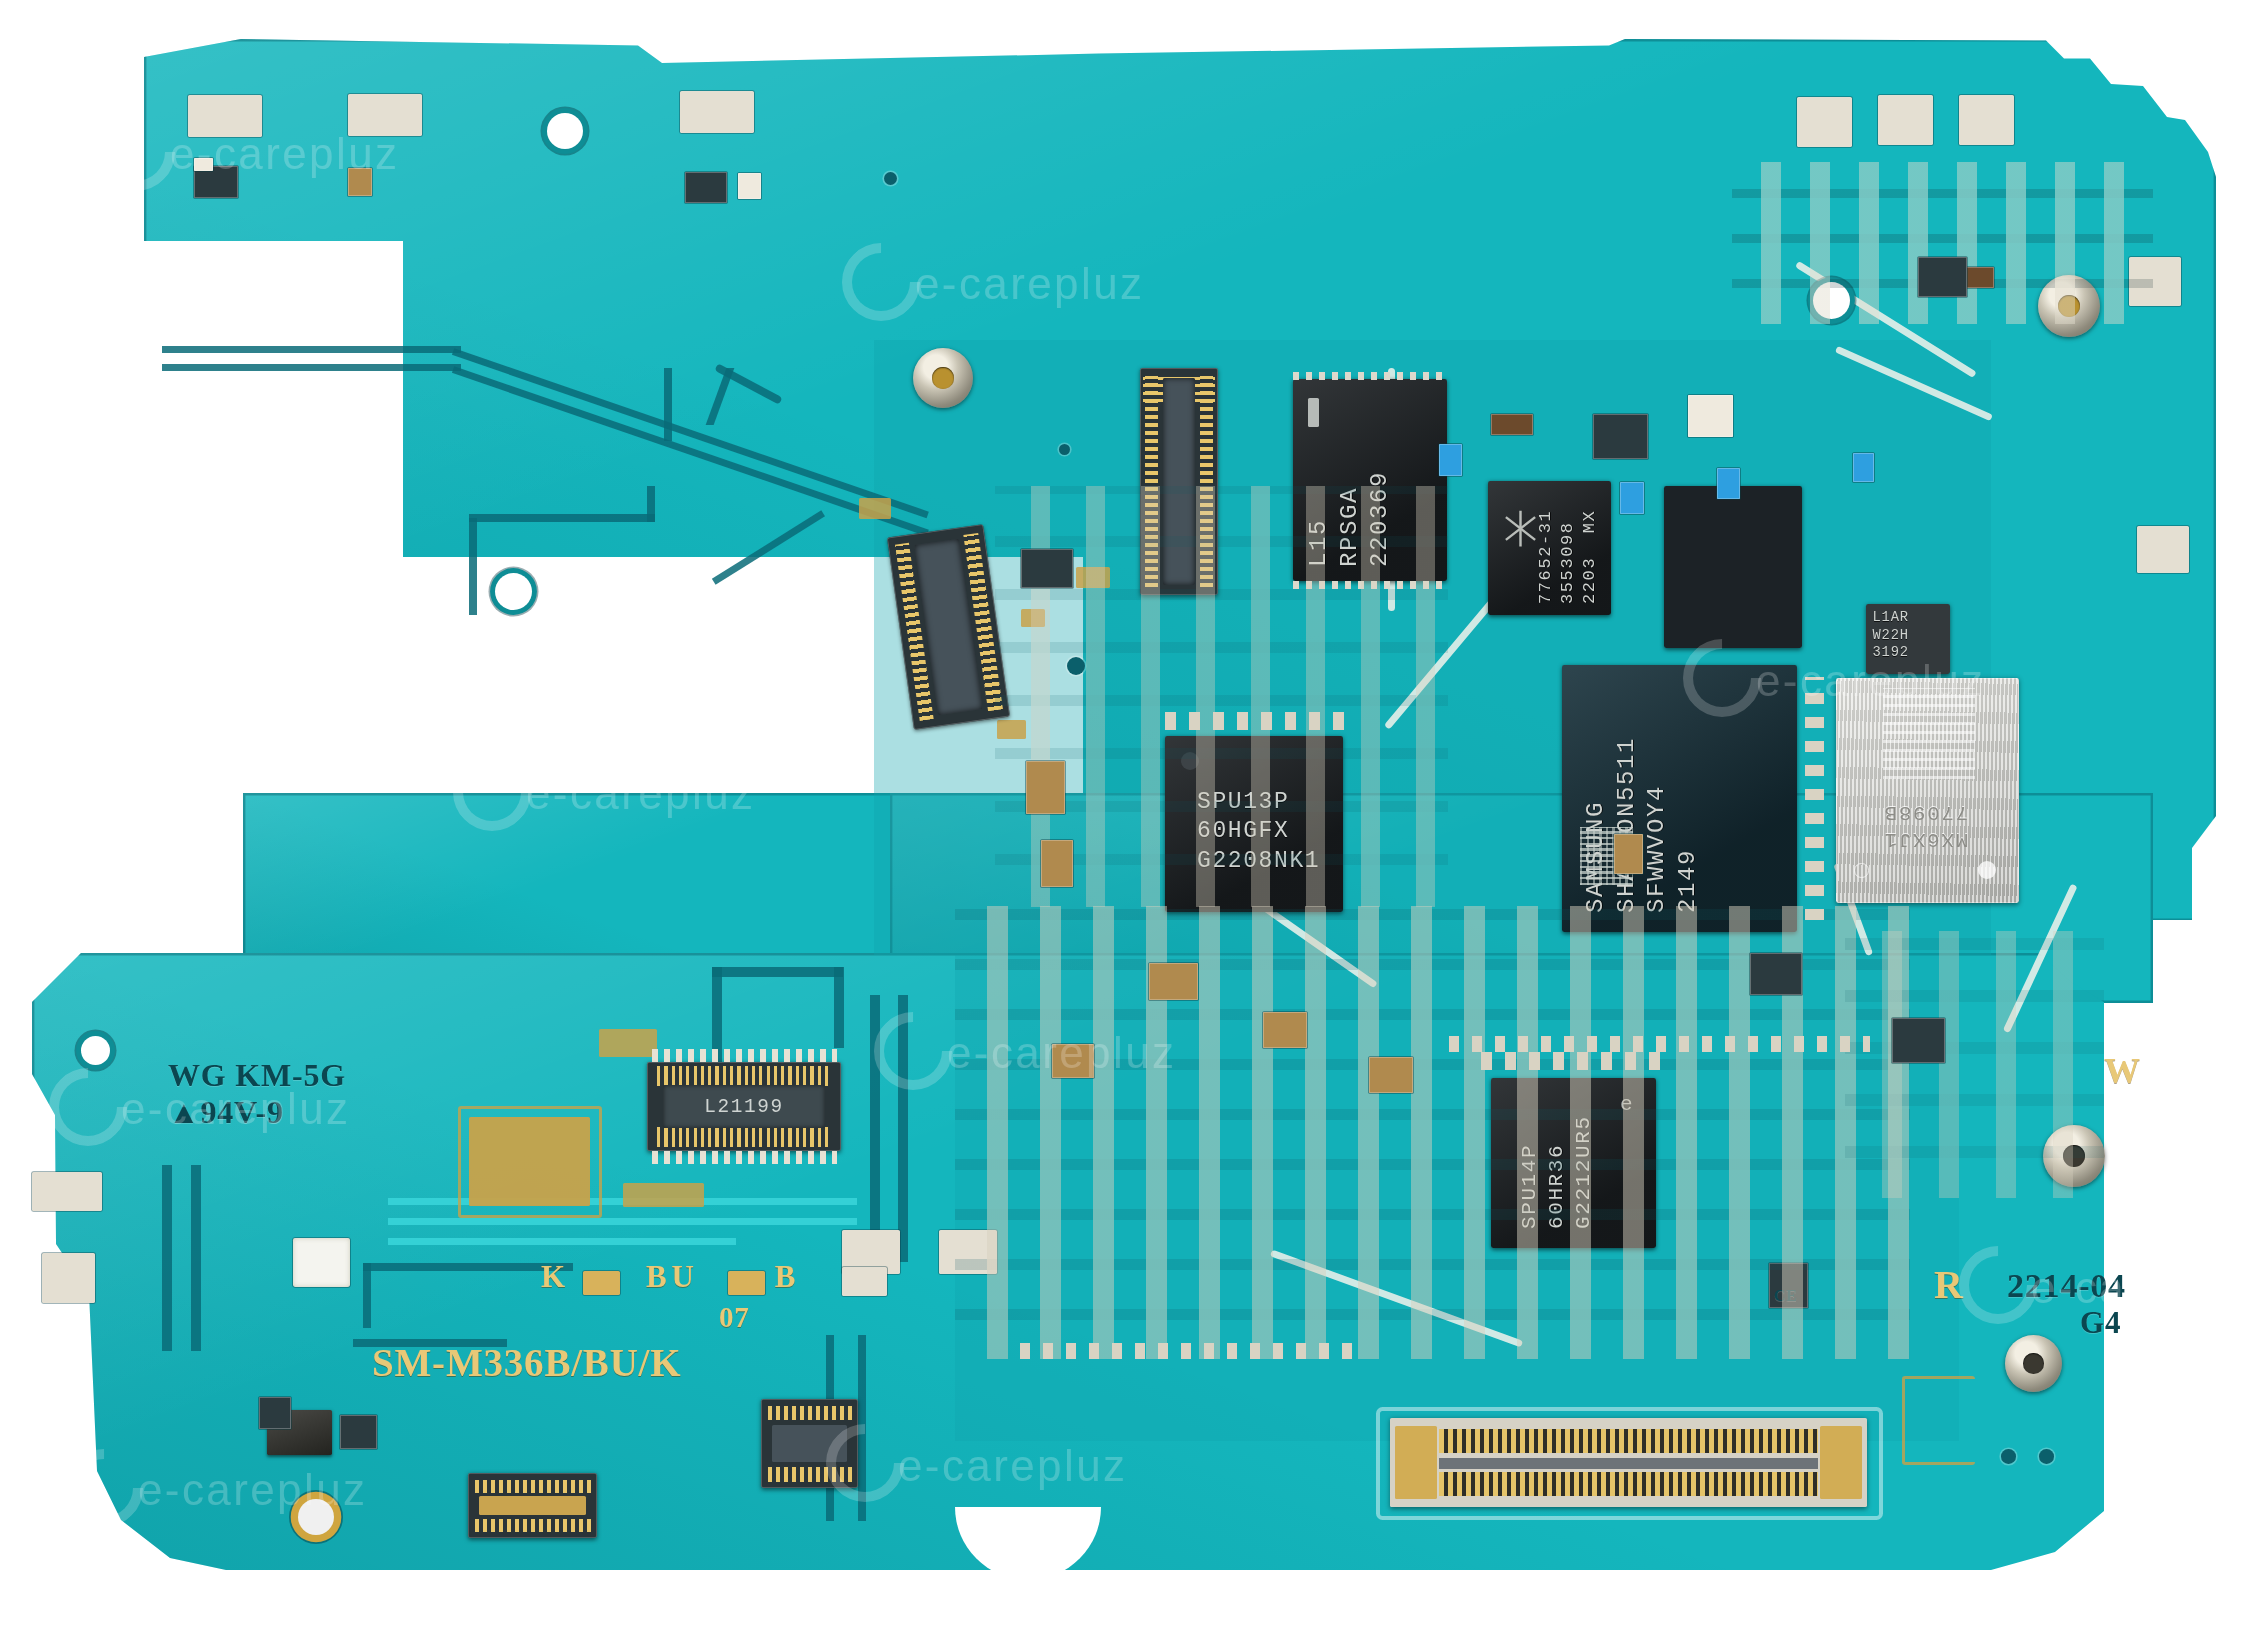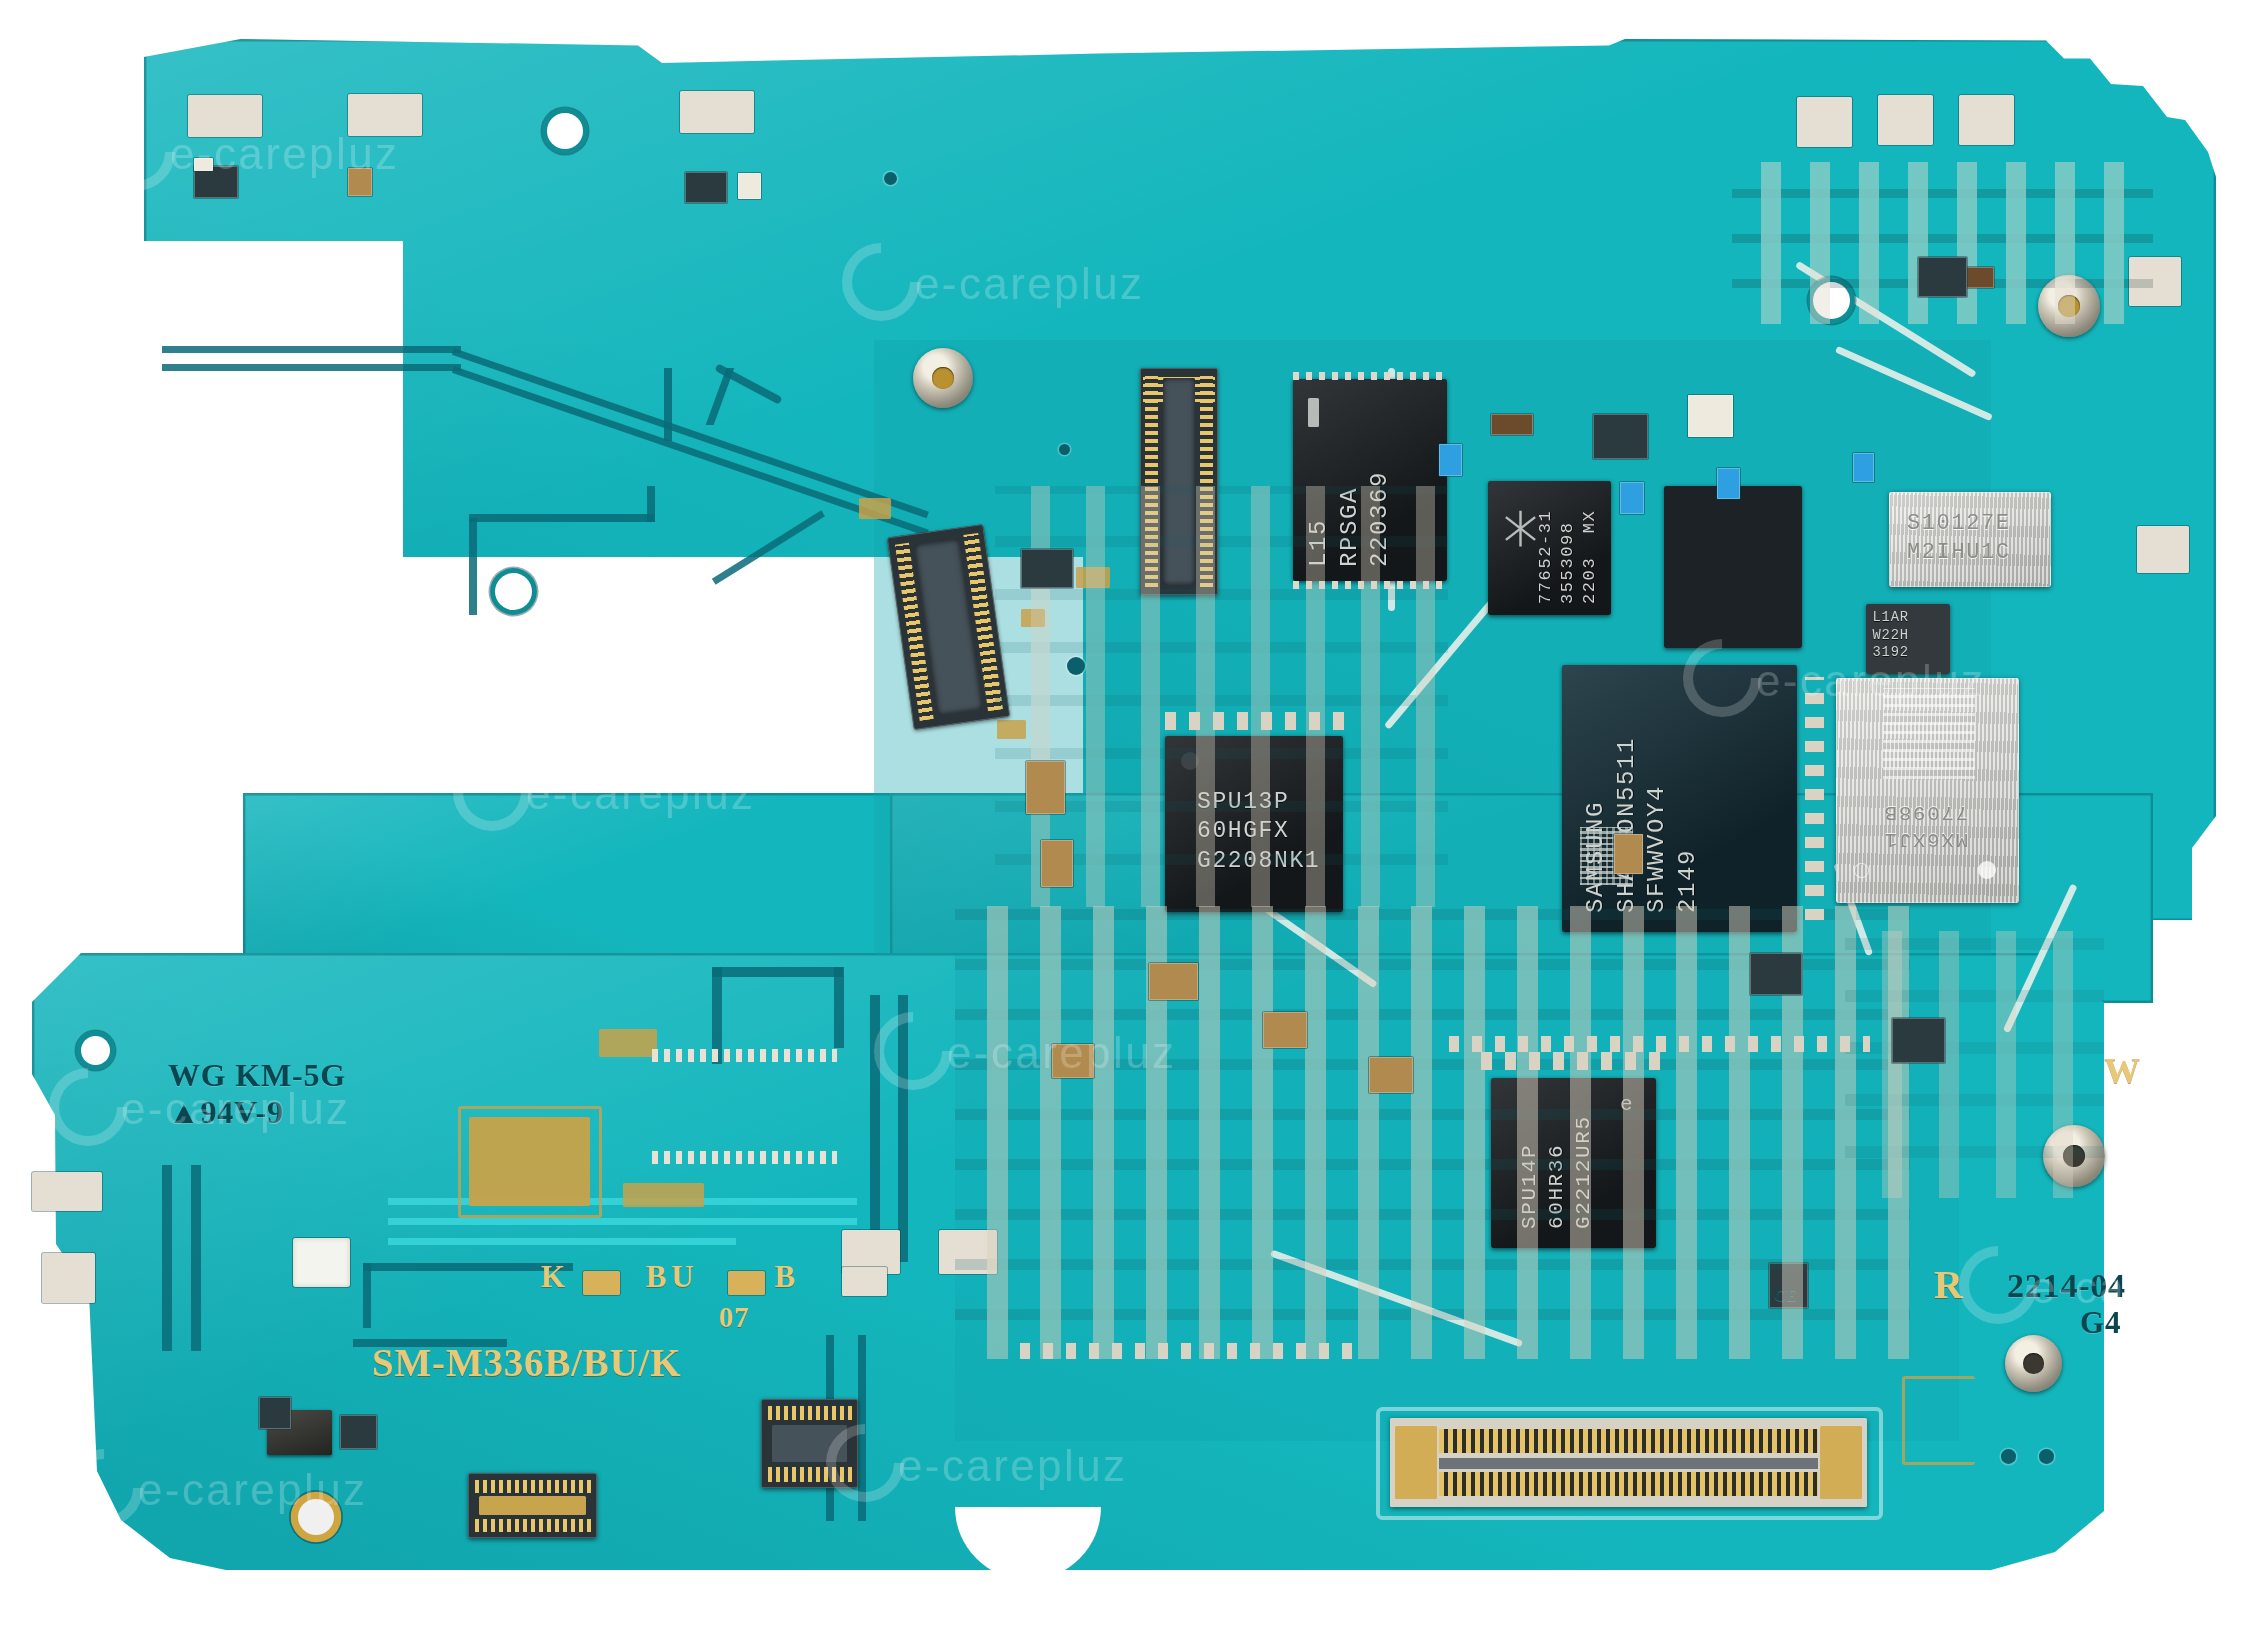--- a/index.html
+++ b/index.html
@@ -405,24 +405,20 @@
       <div style="position:absolute;left:16px;top:16px;width:18px;height:18px;border-radius:50%;background:#3d4347;"></div>
     </div>
 
     <div class="ic" style="left:1491px;top:1078px;width:165px;height:170px;font-size:21px;">
       <div class="marking rot90" style="left:26px;top:151px;">SPU14P
 60HR36
 G2212UR5</div>
       <div style="position:absolute;left:129px;top:18px;width:21px;height:18px;color:#b9bdb9;font-size:21px;line-height:18px;">e</div>
     </div>
 
-    <div class="shield" style="left:1889px;top:492px;width:162px;height:95px;font-size:22px;">
-      <div class="marking" style="left:18px;top:18px;">S10127E
-M2IHU1C</div>
-    </div>
 
     <div class="ic" style="left:1866px;top:604px;width:84px;height:70px;font-size:13.8px;background:#33393c;">
       <div class="marking" style="left:6.5px;top:4.9px;letter-spacing:0.8px;">L1AR
 W22H
 3192</div>
     </div>
 
     <div class="shield" style="left:1836px;top:678px;width:183px;height:225px;font-size:21px;">
       <div class="marking" style="left:47px;top:120px;transform:rotate(180deg);transform-origin:center;">MX6XJ1
 77098B</div>
@@ -438,20 +434,25 @@
       <div style="position:absolute;right:4.9px;top:8px;bottom:8px;width:13px;background-image:repeating-linear-gradient(0deg,#e8c66a 0 4px,#2a3438 4px 8px);"></div>
       <div style="position:absolute;left:23px;right:23px;top:9.7px;bottom:9.7px;background:#46525a;border-radius:1.6px;box-shadow:inset 0 0 6.5px rgba(0,0,0,.7);"></div>
     </div>
 
     <div class="bconn" style="left:900px;top:530px;width:97px;height:194px;transform:rotate(-8deg);">
       <div style="position:absolute;left:6.5px;top:8px;bottom:8px;width:14.6px;background-image:repeating-linear-gradient(0deg,#e8c66a 0 4px,#2a3438 4px 8px);"></div>
       <div style="position:absolute;right:6.5px;top:8px;bottom:8px;width:14.6px;background-image:repeating-linear-gradient(0deg,#e8c66a 0 4px,#2a3438 4px 8px);"></div>
       <div style="position:absolute;left:26px;right:26px;top:11.3px;bottom:11.3px;background:#46525a;border-radius:1.6px;box-shadow:inset 0 0 6.5px rgba(0,0,0,.7);"></div>
     </div>
 
+    <div class="bconn" style="left:647px;top:1062px;width:194px;height:89px;">
+      <div class="pins-top"></div>
+      <div class="pins-bot"></div>
+      <div class="inner" style="font-size:19.4px;">L21199</div>
+    </div>
     <div style="position:absolute;left:652px;top:1049px;width:185px;height:13px;background-image:repeating-linear-gradient(90deg,#e7e2d4 0 5.7px,transparent 5.7px 12px);"></div>
     <div style="position:absolute;left:652px;top:1151px;width:185px;height:13px;background-image:repeating-linear-gradient(90deg,#e7e2d4 0 5.7px,transparent 5.7px 12px);"></div>
 
     <div class="fpc" style="left:1390px;top:1418px;width:477px;height:89px;">
       <div style="position:absolute;left:49px;right:49px;top:11.3px;height:24px;
                   background-image:repeating-linear-gradient(90deg,#e5c469 0 4.9px,#2e2e28 4.9px 9px);"></div>
       <div style="position:absolute;left:49px;right:49px;bottom:11.3px;height:24px;
                   background-image:repeating-linear-gradient(90deg,#e5c469 0 4.9px,#2e2e28 4.9px 9px);"></div>
       <div style="position:absolute;left:49px;right:49px;top:40px;height:11.3px;background:#6d7378;"></div>
       <div style="position:absolute;left:4.9px;top:8px;width:42px;bottom:8px;background:#d2ad55;border-radius:1.6px;"></div>

